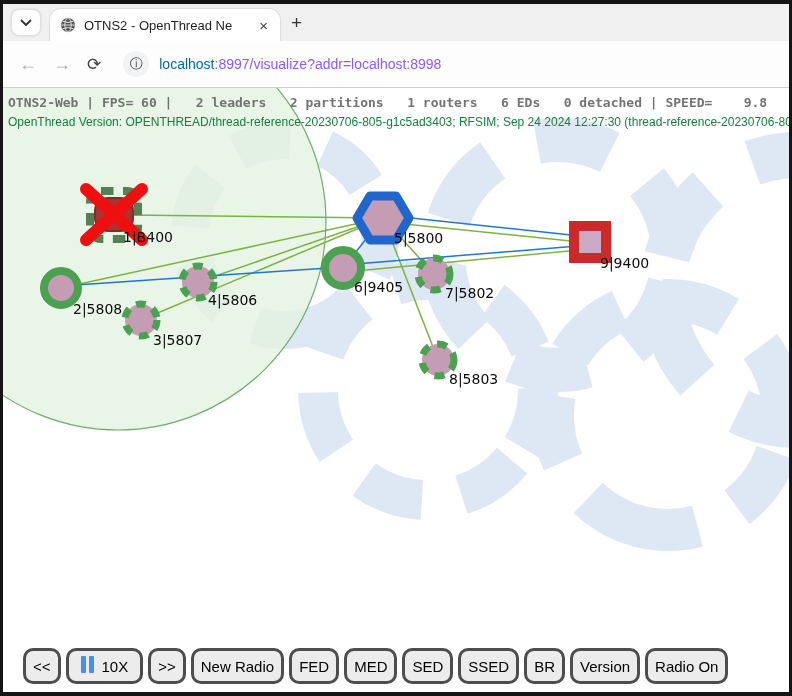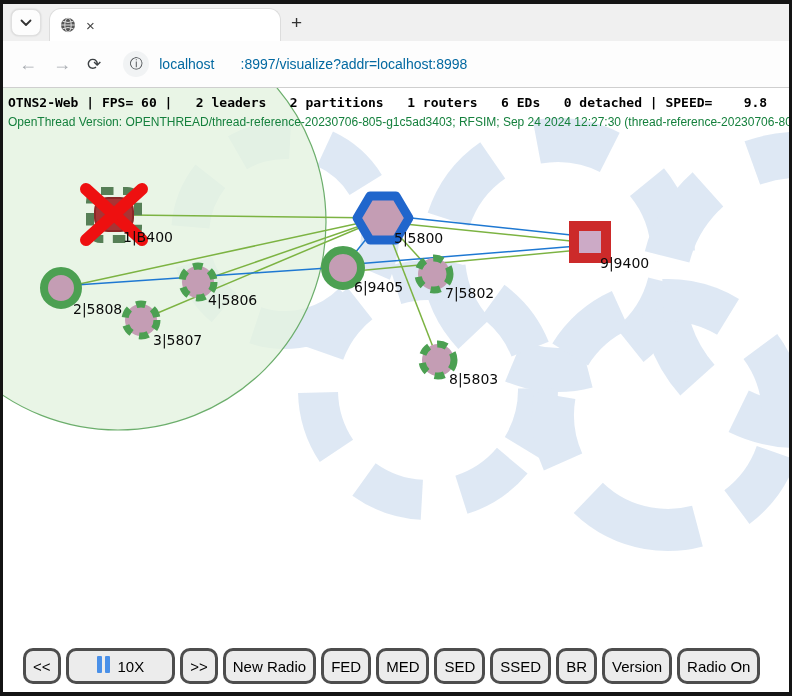--- a/index.html
+++ b/index.html
@@ -36,42 +36,42 @@
   #back-btn,#fwd-btn{color:#a9adb2;}
   #reload-btn{color:#3c4043;font-size:17px;}
   #url-chip{display:flex;align-items:center;gap:10px;margin-left:6px;}
   #info-chip{
     width:26px;height:26px;border-radius:50%;background:#f1f3f4;color:#3c4043;
     display:flex;align-items:center;justify-content:center;
     font-size:13px;font-family:"DejaVu Serif",serif;
   }
   #url-text{font-size:14px;white-space:nowrap;}
   #url-host{color:#0369a1;}
-  #url-rest{color:#0369a1;margin-left:26px;}
+  #url-rest{color:#8b5cf6;}
   
   #canvas{position:relative;height:603px;background:#fff;overflow:hidden;}
   #status-line{
     position:absolute;left:5px;top:7px;z-index:5;white-space:pre;
-    font-family:"DejaVu Sans Mono",monospace;font-weight:bold;font-size:13px;color:#000000;
+    font-family:"DejaVu Sans Mono",monospace;font-weight:bold;font-size:13px;color:#737373;
   }
   #version-line{
     position:absolute;left:5px;top:27px;z-index:5;white-space:nowrap;
     font-size:12px;color:#15803d;
   }
   #netsvg{position:absolute;left:0;top:0;}
   
   #toolbar{
     position:absolute;left:20px;bottom:7px;z-index:6;display:flex;gap:5px;align-items:stretch;
   }
   .tbtn{
     background:#ececec;border:3px solid #4d4d4d;border-radius:10px;color:#000;
     font-family:"Liberation Sans",sans-serif;font-size:15px;padding:5px 7px;
     display:flex;align-items:center;gap:5px;white-space:nowrap;height:36px;
   }
-  #speed-btn{padding:5px 28px;gap:8px;}
+  #speed-btn{padding:5px 12px;gap:8px;}
   .pause-bar{display:inline-block;width:5px;height:17px;background:#4a90e8;border-radius:1px;}
   .pause-bar+.pause-bar{margin-left:3px;}
   text{font-family:"DejaVu Sans",sans-serif;font-size:14px;fill:#0a0a0a;}
 </style>
 </head>
 <body>
 
 <div id="screen">
 <div id="window">
 
@@ -82,20 +82,21 @@
       </svg>
     </div>
     <div id="tab">
       <svg width="16" height="16" viewBox="0 0 16 16">
         <circle cx="8" cy="8" r="7" fill="#555"></circle>
         <ellipse cx="8" cy="8" rx="3.2" ry="7" fill="none" stroke="#ddd" stroke-width="1"></ellipse>
         <line x1="1" y1="8" x2="15" y2="8" stroke="#ddd" stroke-width="1"></line>
         <path d="M2.5 4.2 Q8 6.8 13.5 4.2" fill="none" stroke="#ddd" stroke-width="1"></path>
         <path d="M2.5 11.8 Q8 9.2 13.5 11.8" fill="none" stroke="#ddd" stroke-width="1"></path>
       </svg>
+      <span id="tab-title">OTNS2 - OpenThread Ne</span>
       <span id="tab-close">×</span>
     </div>
     <span id="newtab">+</span>
   </div>
 
   <div id="addrbar">
     <span id="back-btn" class="nav-glyph">←</span>
     <span id="fwd-btn" class="nav-glyph">→</span>
     <span id="reload-btn" class="nav-glyph">⟳</span>
     <span id="url-chip">

